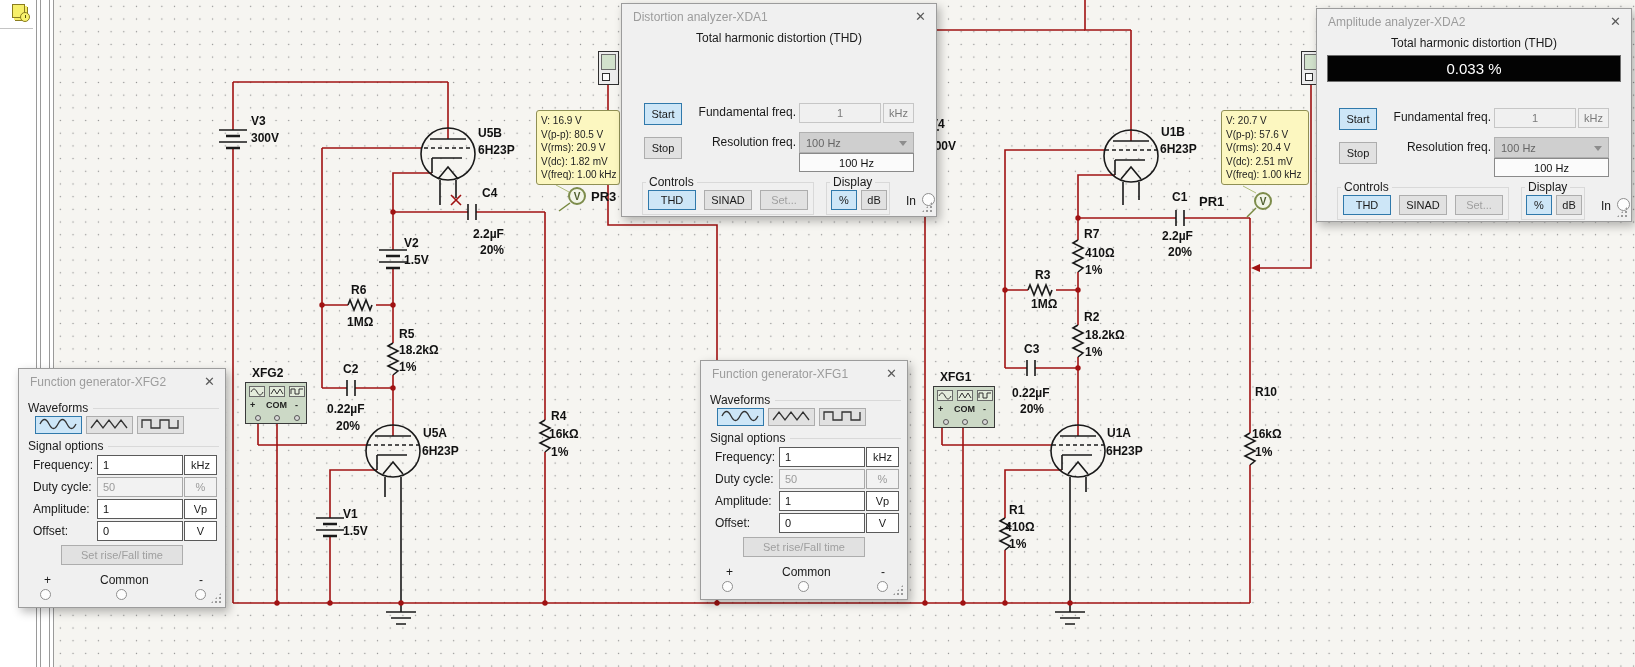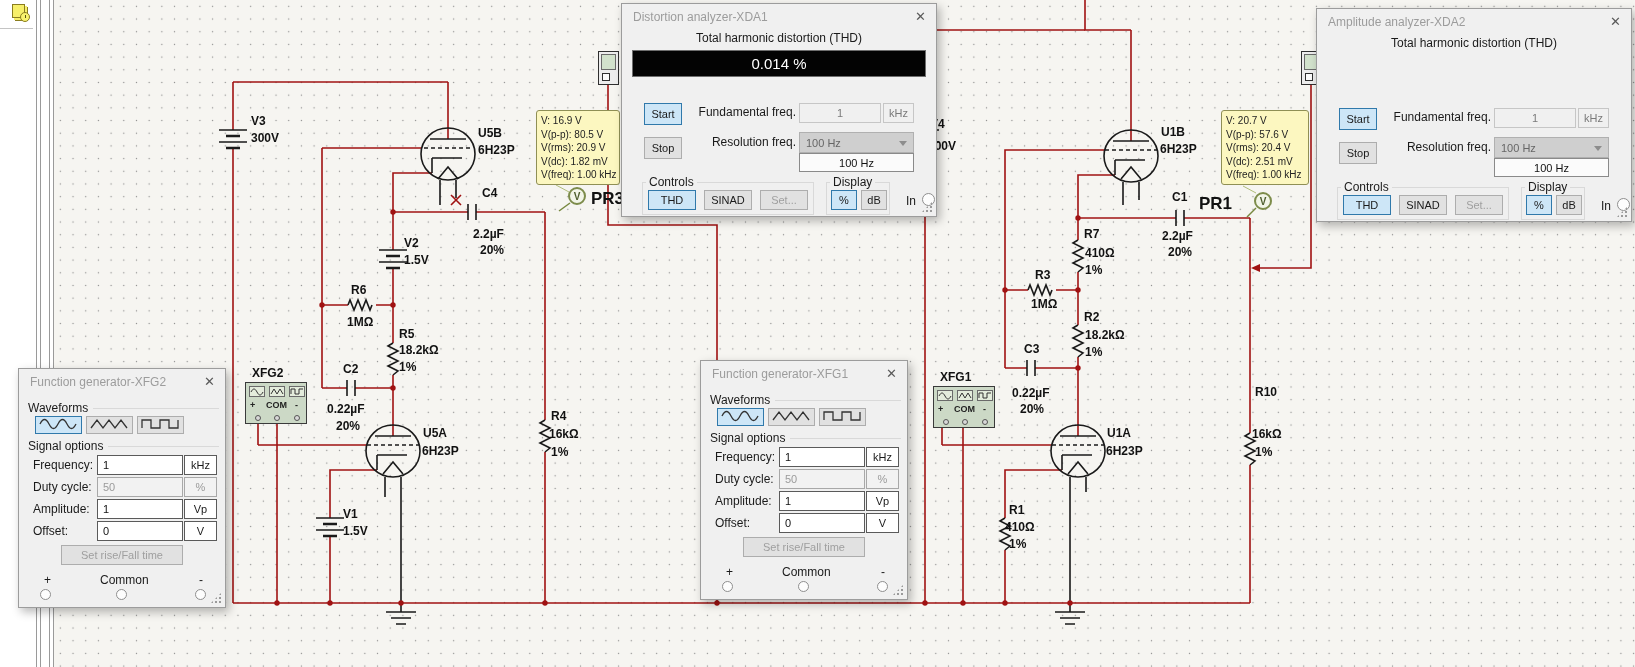--- a/index.html
+++ b/index.html
@@ -16,21 +16,21 @@
   .vline { position:absolute; top:0; width:1px; height:667px; background:#9a9a9a; }
   .tool-icon { position:absolute; left:12px; top:4px; width:18px; height:18px; }
   .tool-icon .page { position:absolute; left:0; top:0; width:13px; height:14px; background:#f7ef6a; border:1px solid #8a7d1f; box-shadow:2px 2px 0 #f7ef6a, 3px 3px 0 #8a7d1f; }
   .tool-icon .clock { position:absolute; right:0; bottom:0; width:10px; height:10px; border-radius:50%; background:#f9f36e; border:1px solid #8a7d1f; }
   .tool-icon .clock:after { content:""; position:absolute; left:4px; top:2px; width:1px; height:3px; background:#5a5212; }
 
   svg.schem { position:absolute; left:0; top:0; z-index:2; }
 
   
   .cl { position:absolute; z-index:3; font-size:12px; font-weight:700; color:#111; white-space:nowrap; }
-  .pl { font-size:17px; }
+  .pl { font-size:13px; }
 
   
   .probebox { position:absolute; z-index:4; width:84px; background:#fcf7c0; border:1px solid #8f8f55;
     border-radius:3px; padding:3px 4px 2px 4px; font-size:10px; line-height:13.6px; color:#222; white-space:nowrap; }
   .probecirc { position:absolute; z-index:4; width:18px; height:18px; border-radius:50%;
     border:2px solid #7d8c4b; background:#f2f5e8; color:#4e5e2e; font-size:10px; font-weight:700;
     display:flex; align-items:center; justify-content:center; }
 
   
   .xdaicon { position:absolute; z-index:3; width:21px; height:34px; background:#ededed; border:1px solid #2f2f2f; }
@@ -347,21 +347,20 @@
     <span class="term" style="left:28px"></span>
     <span class="term" style="left:48px"></span>
   </div>
 
   <div class="win" style="left:621px;top:3px;width:316px;height:214px">
     <div class="tbar">
       <span class="ttl">Distortion analyzer-XDA1</span>
       <span class="x">✕</span>
     </div>
     <div class="xda-sub">Total harmonic distortion (THD)</div>
-    <div class="xda-disp">0.014 %</div>
     <div class="btn sel" style="left:22px;top:99px;width:38px;height:22px">Start</div>
     <div class="btn" style="left:22px;top:133px;width:38px;height:22px">Stop</div>
     <div class="xda-lbl" style="left:66px;top:101px">Fundamental freq.</div>
     <div class="fld gray" style="left:177px;top:99px;width:82px;height:20px">1</div>
     <div class="fld gray" style="left:261px;top:99px;width:31px;height:20px">kHz</div>
     <div class="xda-lbl" style="left:66px;top:131px">Resolution freq.</div>
     <div class="drop" style="left:177px;top:128px;width:115px;height:21px">
       <span>100 Hz</span>
       <span class="chev"></span>
     </div>
@@ -379,20 +378,21 @@
     <span class="radio" style="left:300px;top:189px"></span>
     <div class="grip"></div>
   </div>
 
   <div class="win" style="left:1316px;top:8px;width:316px;height:214px">
     <div class="tbar">
       <span class="ttl">Amplitude analyzer-XDA2</span>
       <span class="x">✕</span>
     </div>
     <div class="xda-sub">Total harmonic distortion (THD)</div>
+    <div class="xda-disp">0.033 %</div>
     <div class="btn sel" style="left:22px;top:99px;width:38px;height:22px">Start</div>
     <div class="btn" style="left:22px;top:133px;width:38px;height:22px">Stop</div>
     <div class="xda-lbl" style="left:66px;top:101px">Fundamental freq.</div>
     <div class="fld gray" style="left:177px;top:99px;width:82px;height:20px">1</div>
     <div class="fld gray" style="left:261px;top:99px;width:31px;height:20px">kHz</div>
     <div class="xda-lbl" style="left:66px;top:131px">Resolution freq.</div>
     <div class="drop" style="left:177px;top:128px;width:115px;height:21px">
       <span>100 Hz</span>
       <span class="chev"></span>
     </div>

